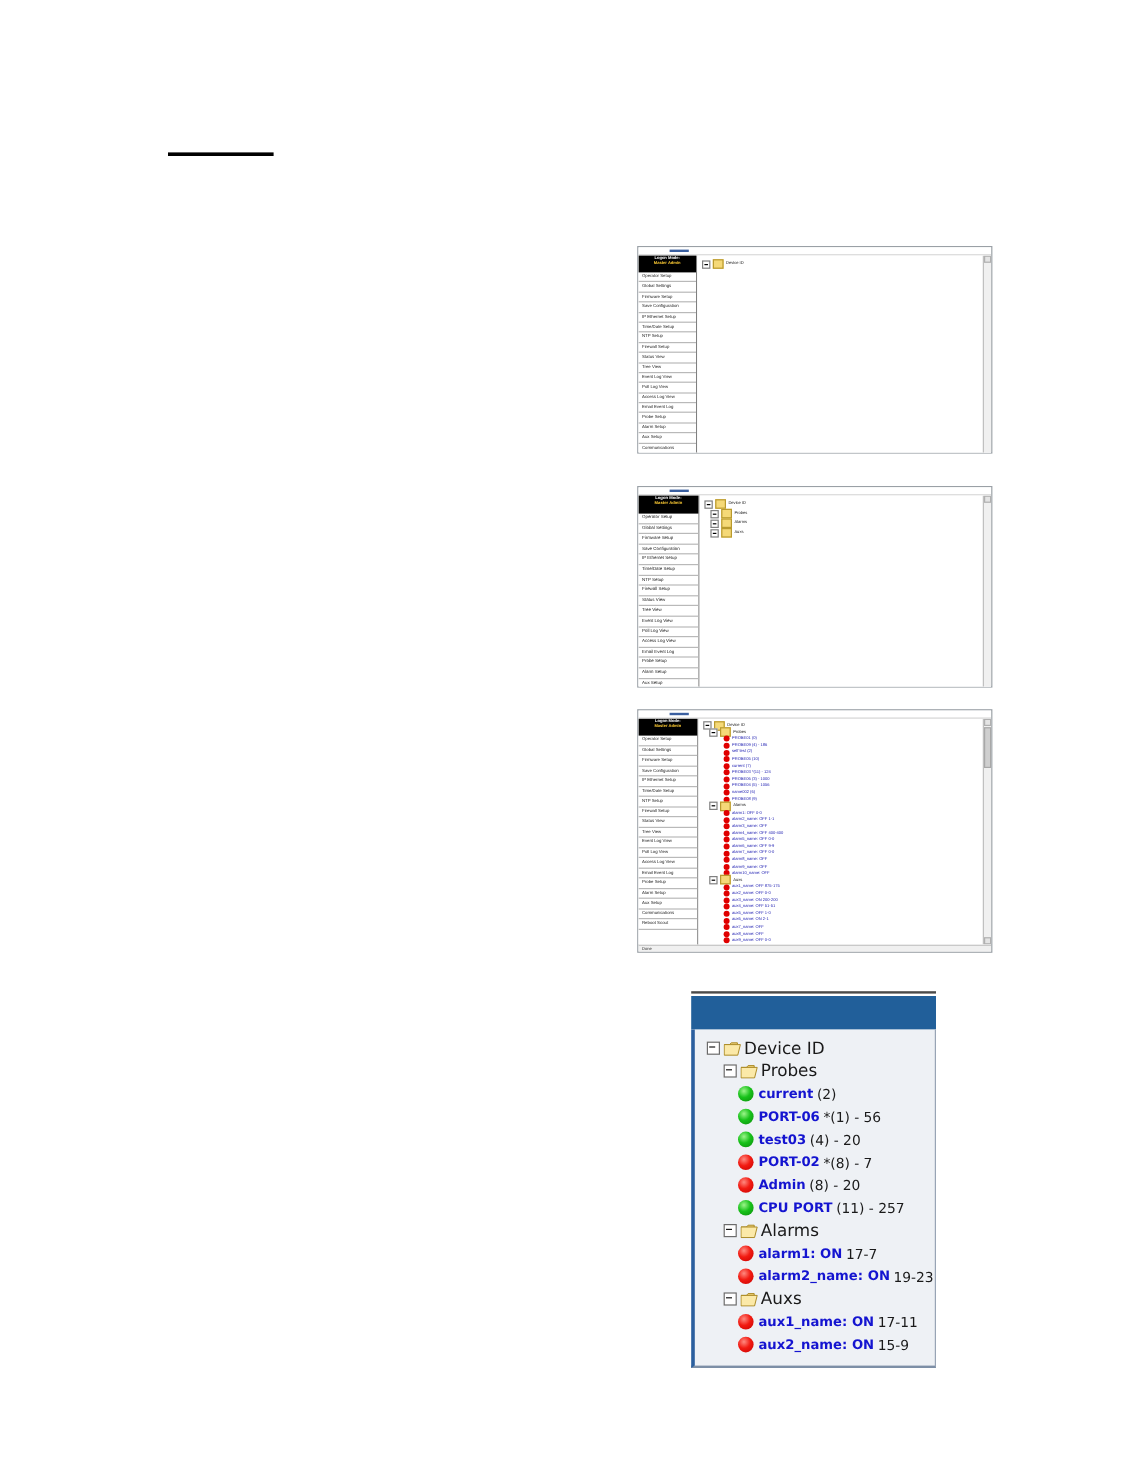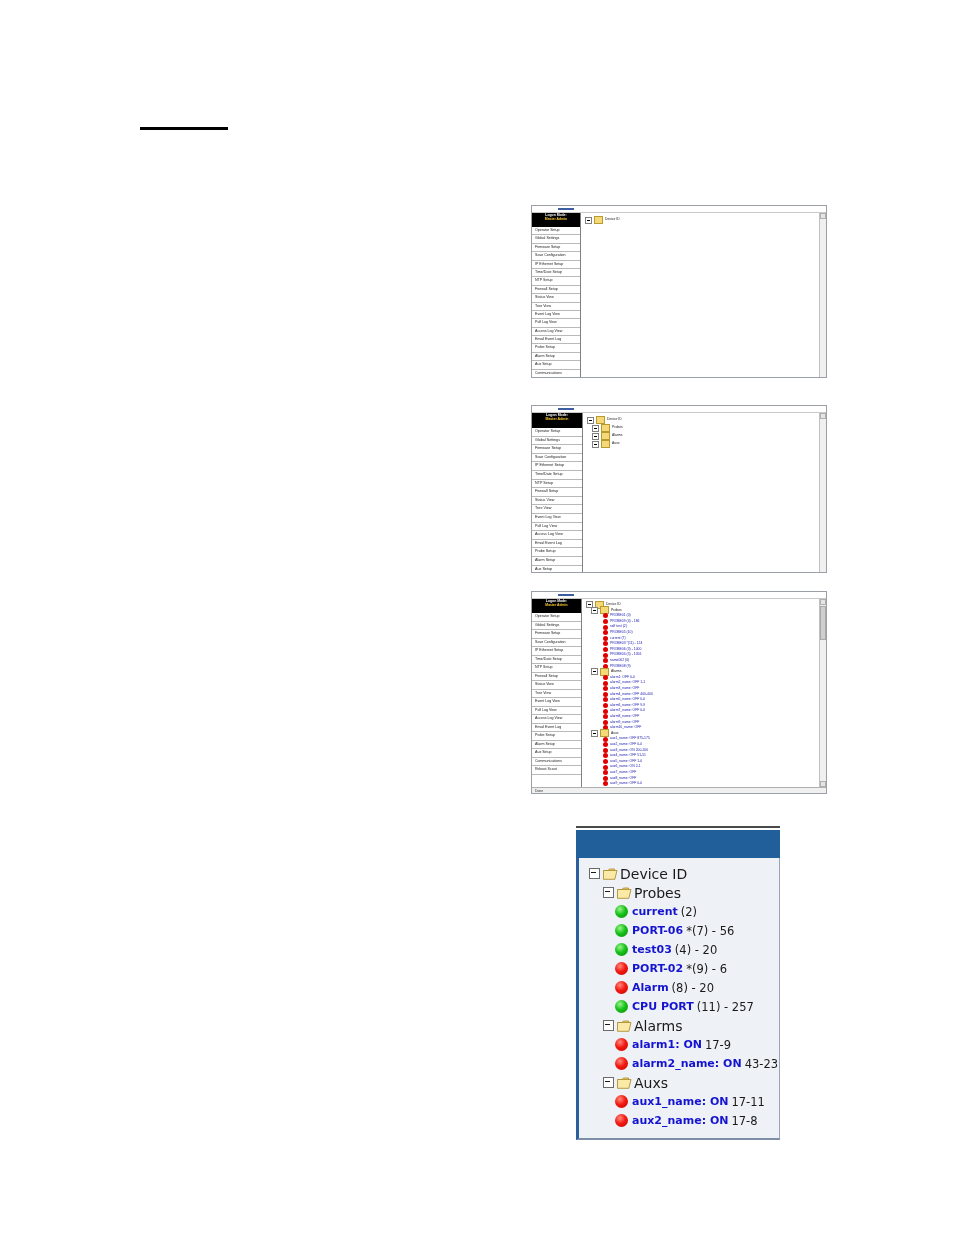--- a/index.html
+++ b/index.html
@@ -624,38 +624,38 @@
       <div class="trow">
         <span class="indent3"></span>
         <span class="led green"></span>
         <span class="tname">current</span>
         <span class="tsuffix">(2)</span>
       </div>
       <div class="trow">
         <span class="indent3"></span>
         <span class="led green"></span>
         <span class="tname">PORT-06</span>
-        <span class="tsuffix">*(7) - 56</span>
+        <span class="tsuffix">*(1) - 56</span>
       </div>
       <div class="trow">
         <span class="indent3"></span>
         <span class="led green"></span>
         <span class="tname">test03</span>
         <span class="tsuffix">(4) - 20</span>
       </div>
       <div class="trow">
         <span class="indent3"></span>
         <span class="led red"></span>
         <span class="tname">PORT-02</span>
-        <span class="tsuffix">*(9) - 6</span>
+        <span class="tsuffix">*(8) - 7</span>
       </div>
       <div class="trow">
         <span class="indent3"></span>
         <span class="led red"></span>
-        <span class="tname">Alarm</span>
+        <span class="tname">Admin</span>
         <span class="tsuffix">(8) - 20</span>
       </div>
       <div class="trow">
         <span class="indent3"></span>
         <span class="led green"></span>
         <span class="tname">CPU PORT</span>
         <span class="tsuffix">(11) - 257</span>
       </div>
       <div class="trow">
         <span class="indent2"></span>
@@ -665,27 +665,27 @@
             <path d="M0.5 2.5 L5 2.5 L6.4 1 L11.5 1 L11.5 2.5" fill="#f0d27a" stroke="#a8871f" stroke-width="0.8"></path>
             <path d="M0.5 2.5 L14 2.5 L11.8 11.3 L0.5 11.3 Z" fill="#fbe9a8" stroke="#a8871f" stroke-width="0.8"></path>
           </svg>
         </span>
         <span class="tlabel folder-label">Alarms</span>
       </div>
       <div class="trow">
         <span class="indent3"></span>
         <span class="led red"></span>
         <span class="tname">alarm1: ON</span>
-        <span class="tsuffix">17-9</span>
+        <span class="tsuffix">17-7</span>
       </div>
       <div class="trow">
         <span class="indent3"></span>
         <span class="led red"></span>
         <span class="tname">alarm2_name: ON</span>
-        <span class="tsuffix">43-23</span>
+        <span class="tsuffix">19-23</span>
       </div>
       <div class="trow">
         <span class="indent2"></span>
         <span class="exp-box"></span>
         <span class="folder">
           <svg width="15" height="12" viewBox="0 0 15 12">
             <path d="M0.5 2.5 L5 2.5 L6.4 1 L11.5 1 L11.5 2.5" fill="#f0d27a" stroke="#a8871f" stroke-width="0.8"></path>
             <path d="M0.5 2.5 L14 2.5 L11.8 11.3 L0.5 11.3 Z" fill="#fbe9a8" stroke="#a8871f" stroke-width="0.8"></path>
           </svg>
         </span>
@@ -694,16 +694,16 @@
       <div class="trow">
         <span class="indent3"></span>
         <span class="led red"></span>
         <span class="tname">aux1_name: ON</span>
         <span class="tsuffix">17-11</span>
       </div>
       <div class="trow">
         <span class="indent3"></span>
         <span class="led red"></span>
         <span class="tname">aux2_name: ON</span>
-        <span class="tsuffix">17-8</span>
+        <span class="tsuffix">15-9</span>
       </div>
     </div>
 </div>
 
 </body></html>

